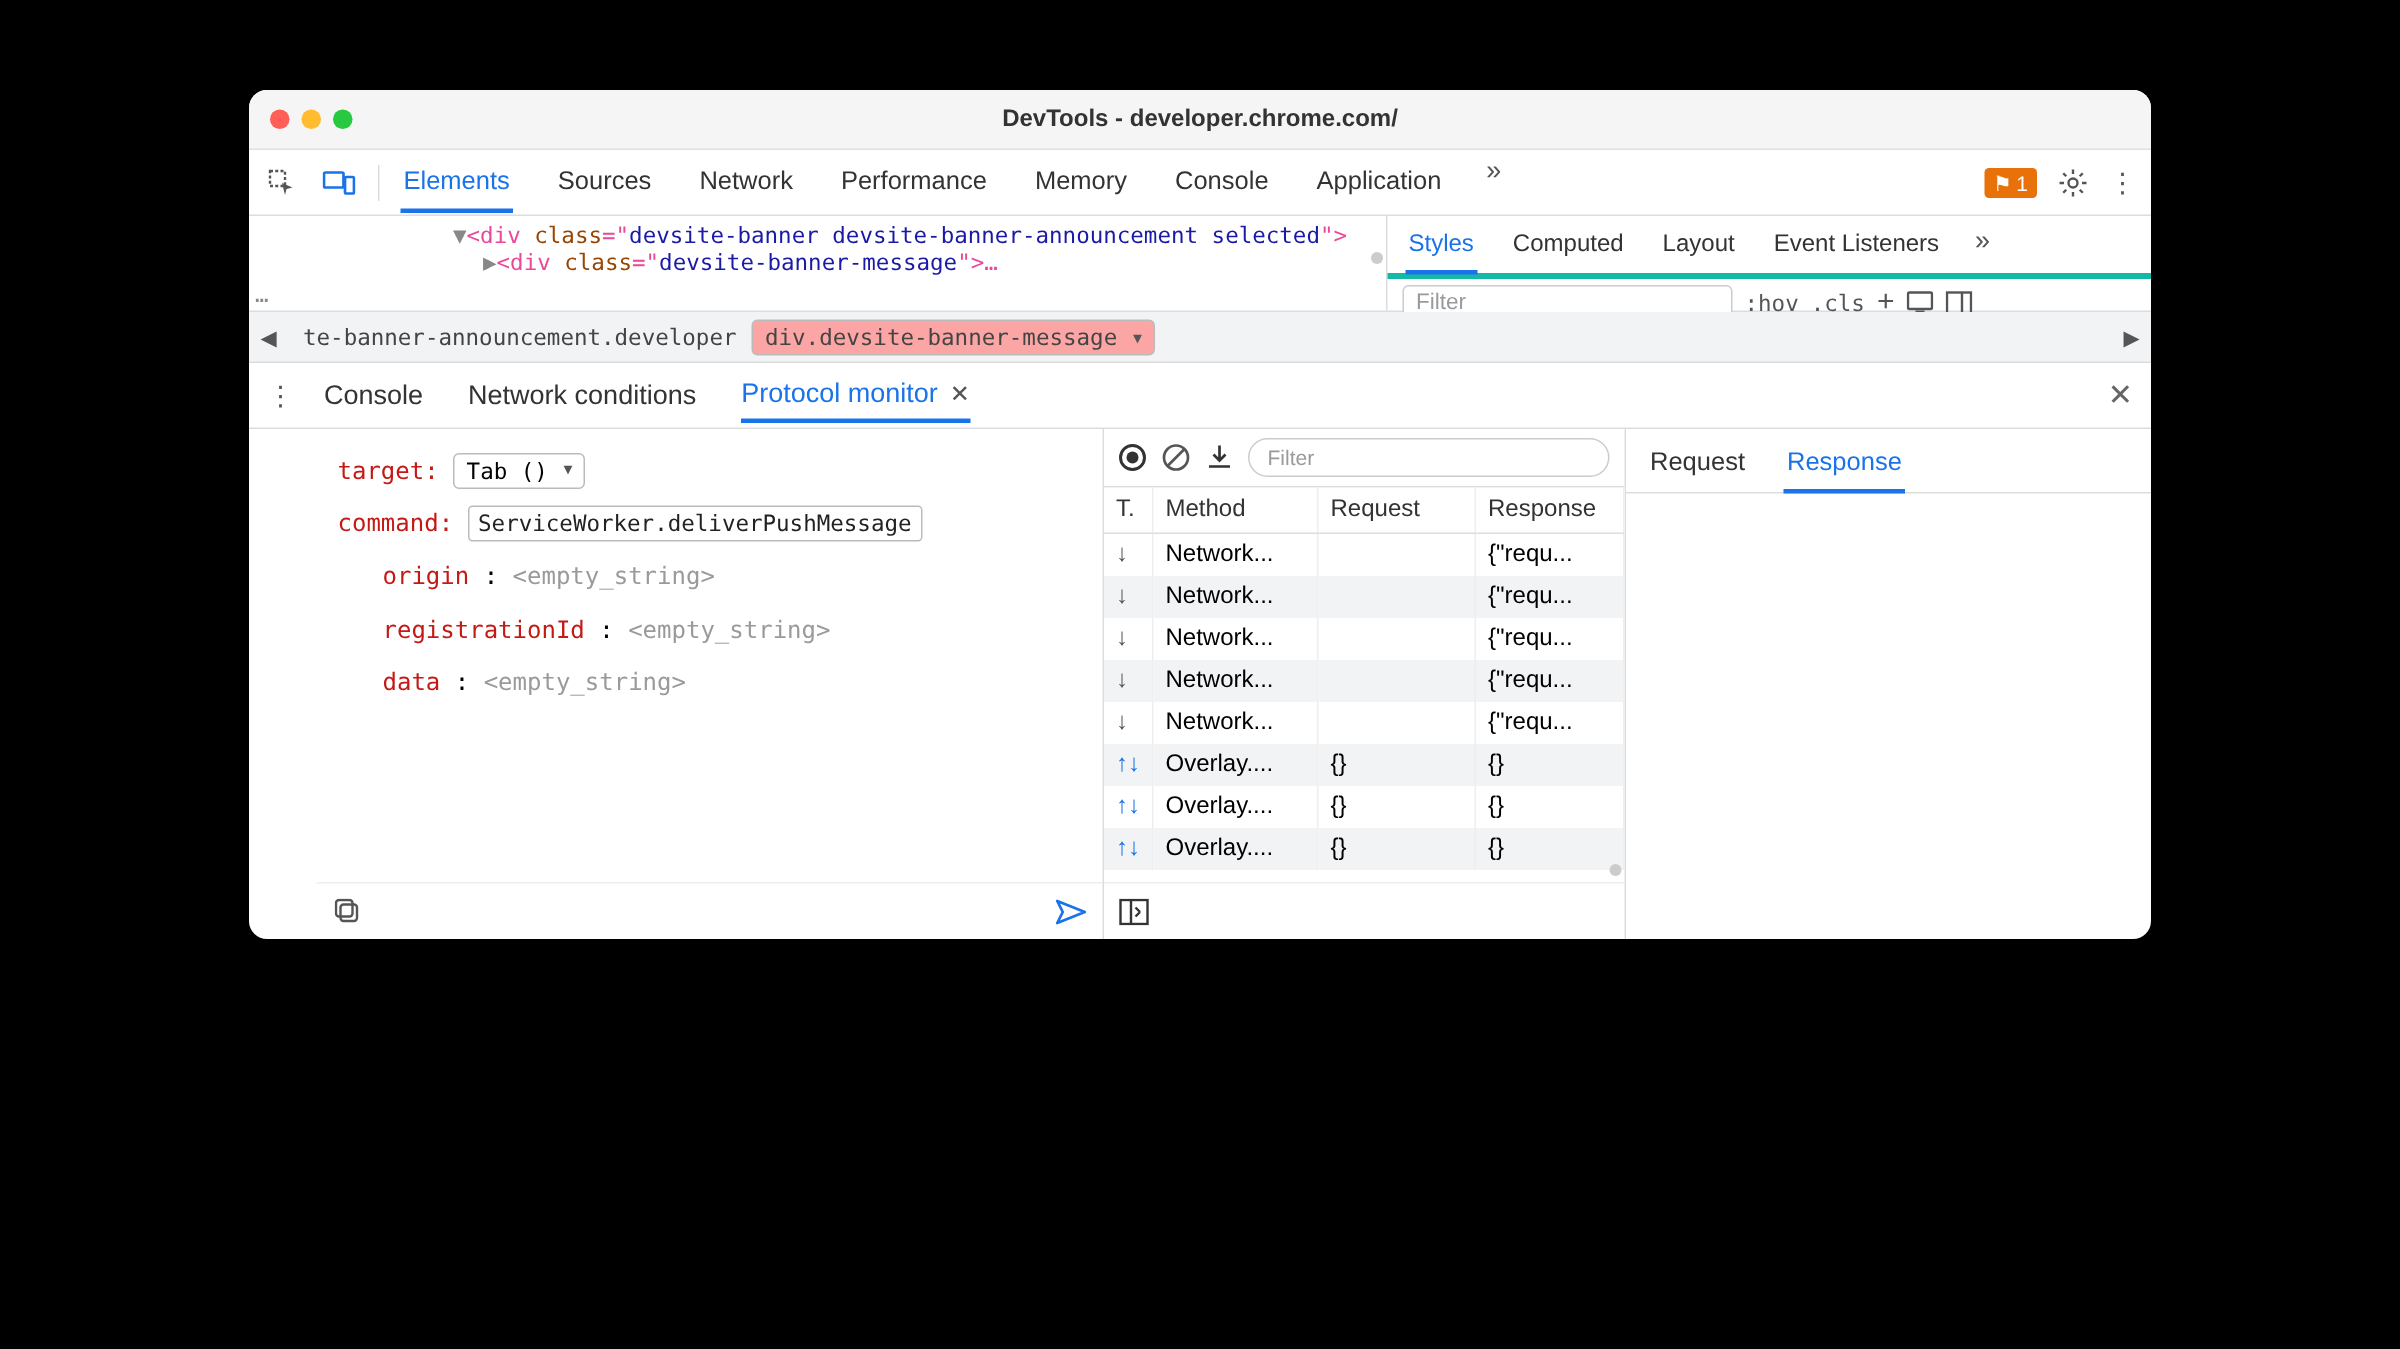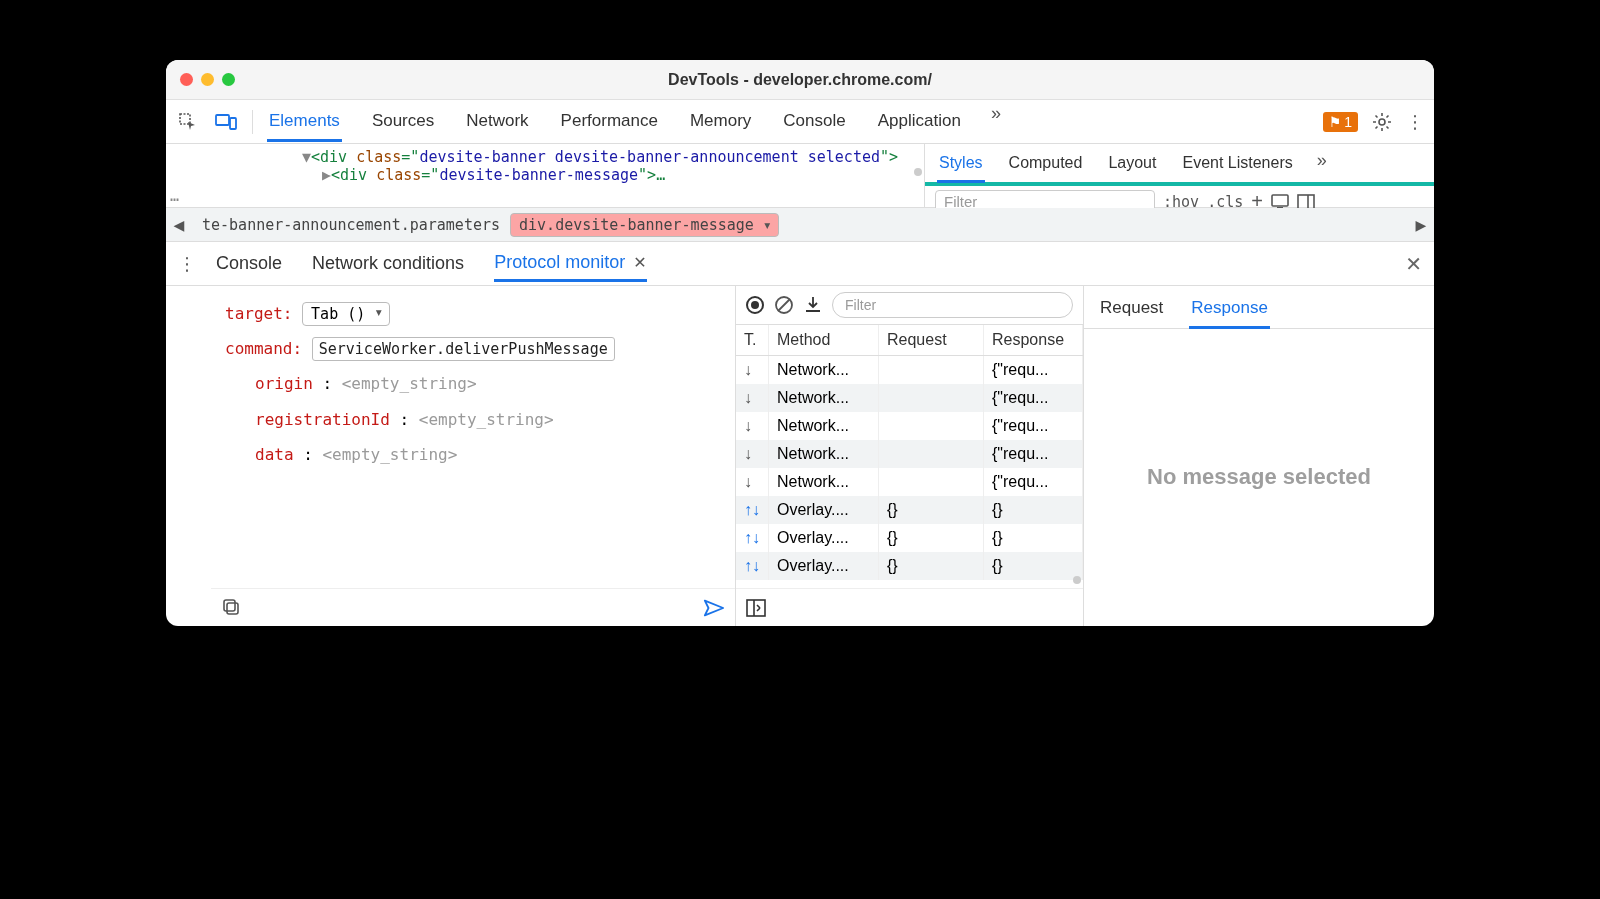--- a/index.html
+++ b/index.html
@@ -53,21 +53,21 @@
   .tabs { display:flex; gap:28px; flex:1; font-size:17px; color:#333; }
   .tab { padding: 8px 2px; cursor:pointer; white-space:nowrap; }
   .tab.active { color:#1a73e8; border-bottom: 3px solid #1a73e8; margin-bottom:-1px; }
   .chev { font-size:18px; color:#555; cursor:pointer;}
   .warnbadge { background:#e8710a; color:#fff; padding:0 6px; border-radius:3px; font-size:14px; display:flex; align-items:center; gap:3px; height:20px;}
   .gear, .kebab { color:#555; cursor:pointer; font-size:18px;}
   
   .elsplit { display:flex; height:64px; border-bottom:1px solid #ddd; }
   .elleft { flex:1; min-width:0; font-family: Menlo, Consolas, monospace; font-size:15px; padding:4px 8px 0 16px; overflow:hidden; position:relative;}
   .elleft .tri { color:#888; }
-  .code-tag { color:#15803d; }
+  .code-tag { color:#ec4899; }
   .code-attrname { color:#994500; }
   .code-attrval { color:#1a1aa6; }
   .elright { width:510px; border-left:1px solid #ddd; display:flex; flex-direction:column; }
   .subtabs { display:flex; gap:22px; padding:6px 10px 0 12px; border-bottom:4px solid #14b8a6; font-size:16px;}
   .subtab { padding:4px 2px 8px 2px; cursor:pointer; color:#333;}
   .subtab.active { color:#1a73e8; border-bottom:3px solid #1a73e8; margin-bottom:-1px;}
   .styletools { display:flex; align-items:center; gap:8px; padding:4px 10px; font-size:15px; color:#555;}
   .filterbox { border:1px solid #ccc; border-radius:4px; padding:2px 8px; width:220px; color:#888; background:#fff;}
   .hov, .cls { font-family:Menlo,monospace; font-weight:500;}
   
@@ -208,21 +208,21 @@
               <line x1="11" y1="1" x2="11" y2="15" stroke="#555" stroke-width="1.6"></line>
             </svg>
           </span>
       </div>
     </div>
   </div>
 
   <div class="crumbrow">
     <div class="scrollarrow">◀</div>
     <div class="crumbs">
-      <div class="crumb">te-banner-announcement.parameters</div>
+      <div class="crumb">te-banner-announcement.developer</div>
       <div class="crumb sel">div.devsite-banner-message</div>
     </div>
     <div class="scrollarrow">▶</div>
   </div>
 
   <div class="drawerhead">
     <div class="kebab2">⋮</div>
     <div class="dtabs">
       <div class="dtab">Console</div>
       <div class="dtab">Network conditions</div>
@@ -374,17 +374,16 @@
             </svg>
           </div>
       </div>
     </div>
 
     <div class="colR">
       <div class="rtabs">
         <div class="rtab">Request</div>
         <div class="rtab active">Response</div>
       </div>
-      <div class="empty">No message selected</div>
     </div>
   </div>
 
 </div>
 
 </body></html>

